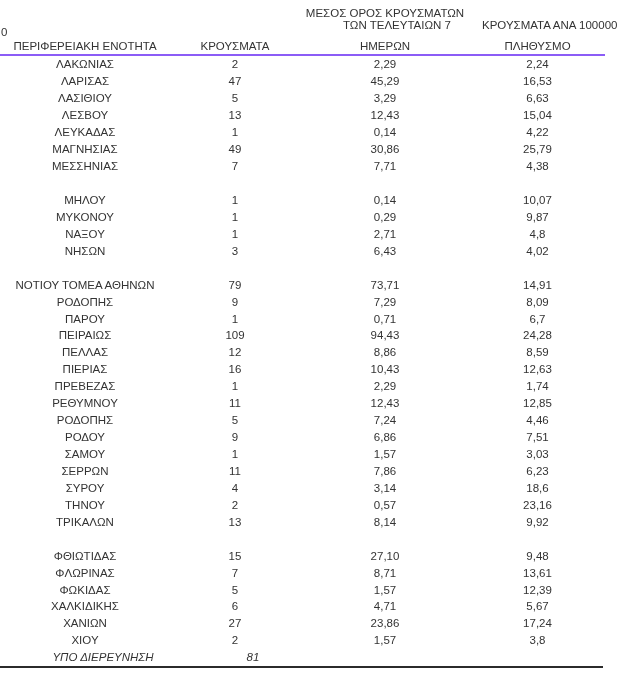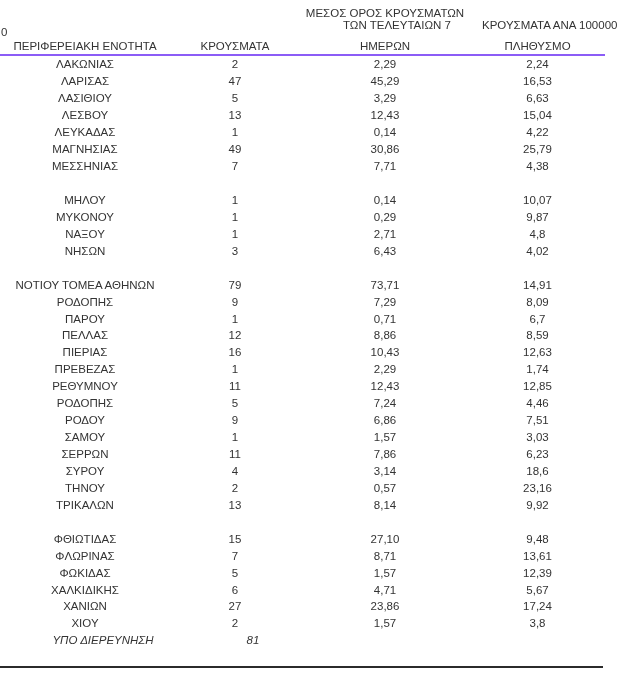--- a/index.html
+++ b/index.html
@@ -162,20 +162,26 @@
     <span>7,29</span>
     <span>8,09</span>
   </div>
       <div class="trow">
     <span>ΠΑΡΟΥ</span>
     <span>1</span>
     <span>0,71</span>
     <span>6,7</span>
   </div>
       <div class="trow">
+    <span>ΠΕΙΡΑΙΩΣ</span>
+    <span>109</span>
+    <span>94,43</span>
+    <span>24,28</span>
+  </div>
+      <div class="trow">
     <span>ΠΕΛΛΑΣ</span>
     <span>12</span>
     <span>8,86</span>
     <span>8,59</span>
   </div>
       <div class="trow">
     <span>ΠΙΕΡΙΑΣ</span>
     <span>16</span>
     <span>10,43</span>
     <span>12,63</span>

